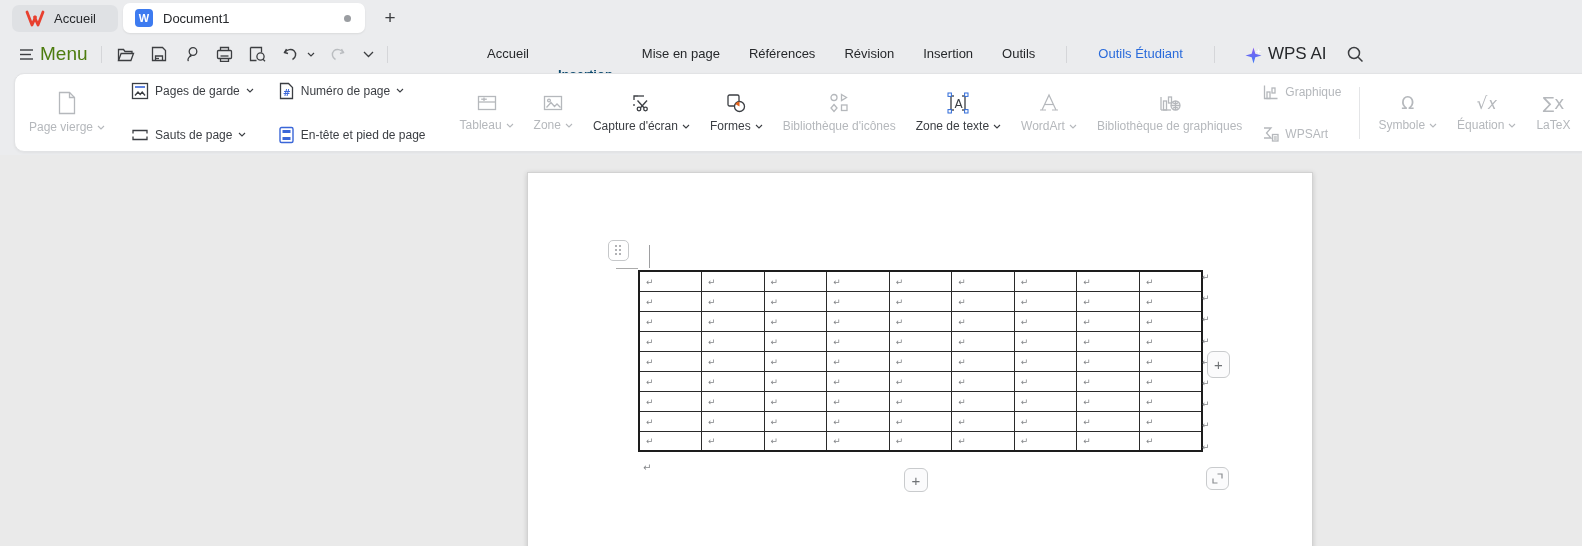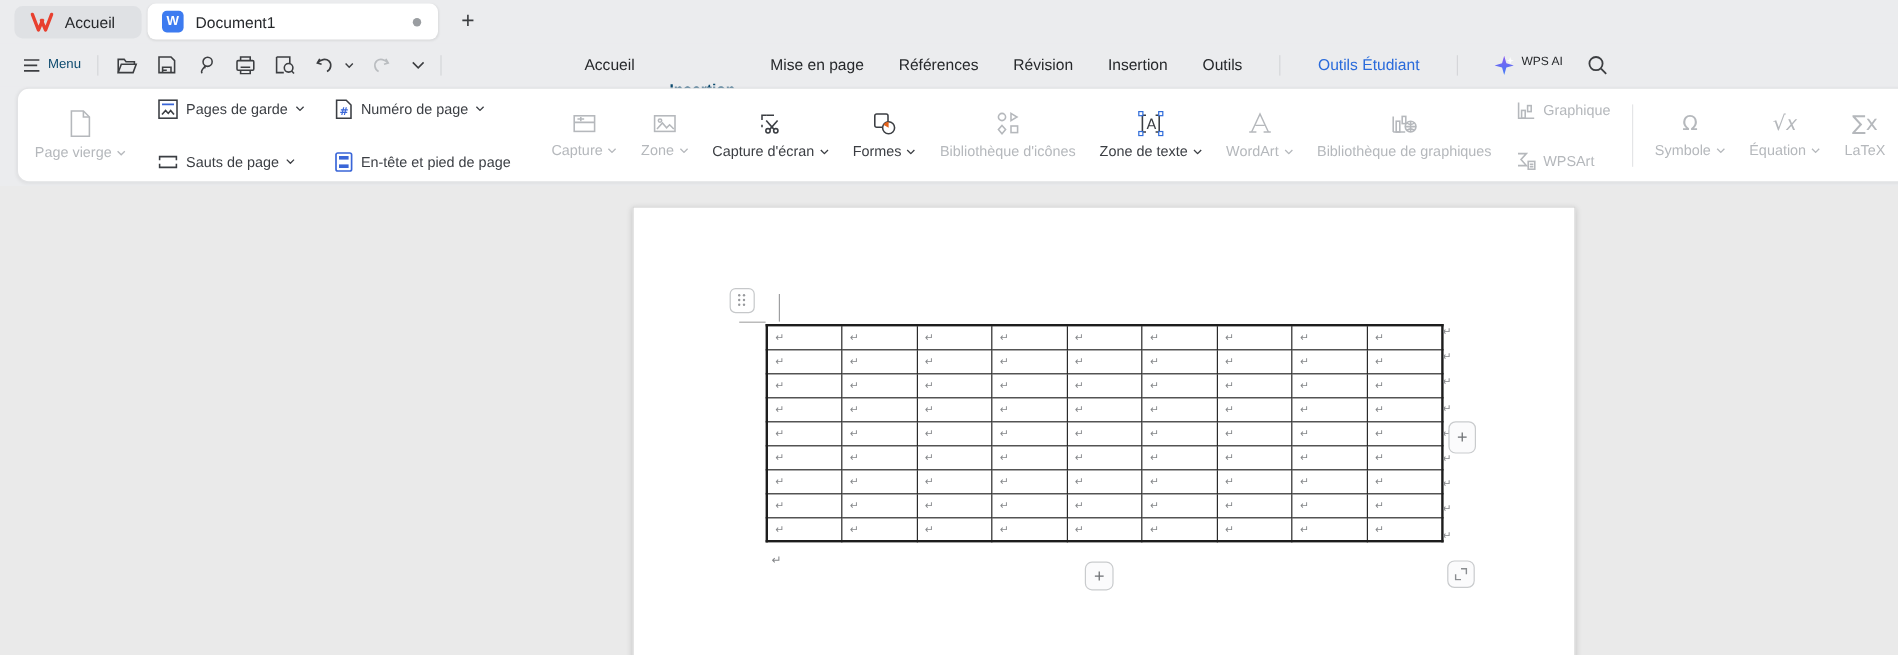--- a/index.html
+++ b/index.html
@@ -15,30 +15,30 @@
     border-radius:7px; box-shadow:0 1px 2px rgba(0,0,0,.08); display:flex; align-items:center; gap:10px; padding-left:12px; }
   .wicon { width:18px; height:18px; background:#3d7bf0; border-radius:4px; color:#fff; font-size:11px;
     font-weight:bold; display:flex; align-items:center; justify-content:center; }
   .unsaved-dot { position:absolute; right:14px; top:12px; width:7px; height:7px; border-radius:50%; background:#9a9da1; }
   .newtab { position:absolute; left:378px; top:6px; width:24px; height:24px; display:flex; align-items:center;
     justify-content:center; font-size:19px; color:#3c3e41; }
 
   
   .menubar { position:absolute; top:36px; left:0; width:100%; height:36px; background:#ebecee; }
   .menu-left { position:absolute; left:20px; top:0; height:36px; display:flex; align-items:center; gap:10px; }
-  .menu-label { font-size:11px; color:#0c4a6e; display:flex; align-items:center; gap:7px; }
+  .menu-label { font-size:19px; color:#4d7c0f; display:flex; align-items:center; gap:7px; }
   .qicons { display:flex; align-items:center; gap:11px; }
   .qbtn { width:22px; height:22px; display:flex; align-items:center; justify-content:center; }
   .vdiv { width:1px; height:17px; background:#d5d6d9; margin:0 3px; }
   .rtabs { position:absolute; left:486px; top:0; height:36px; display:flex; align-items:center; gap:27px; }
   .rtab { font-size:13px; color:#26282b; position:relative; padding:2px 1px 4px; white-space:nowrap; cursor:default; }
   .rtab.active { color:#0c4a6e; font-weight:bold;margin-top:43px; }
   .rtab.active::after { content:""; position:absolute; left:0; right:0; bottom:-6px; height:3px; border-radius:2px; background:#2a6bdb; }
   .rtab.accent { color:#2a6bdb; }
-  .ai-item { display:flex; align-items:flex-start; gap:6px; font-size:10px; color:#26282b; }
+  .ai-item { display:flex; align-items:flex-end; gap:6px; font-size:17px; color:#26282b; }
 
   
   .ribbon { position:absolute; top:73px; left:14px; width:1590px; height:79px; background:#fff;
     border:1px solid #e2e3e5; border-radius:10px; box-shadow:0 1px 3px rgba(0,0,0,.05);
     display:flex; align-items:center; padding:0 4px; }
   .ritem { display:flex; flex-direction:column; align-items:center; justify-content:center; gap:5px;
     padding:0 10px; color:#3b3e43; white-space:nowrap; }
   .ritem .lblrow { display:flex; align-items:center; gap:4px; font-size:12px; }
   .ritem.disabled { color:#b5b8bc; }
   .rcol { display:flex; flex-direction:column; justify-content:center; gap:26px; margin:0 10px; color:#3b3e43; }
@@ -279,21 +279,21 @@
   <div class="ritem disabled" style="margin-left:14px">
     <span class="icn">
       <svg width="22" height="20" viewBox="0 0 22 20" fill="none" stroke="currentColor" stroke-width="1.3">
         <rect x="2.5" y="3.5" width="17" height="13"></rect>
           <line x1="2.5" y1="9" x2="19.5" y2="9"></line>
         <line x1="8" y1="4.5" x2="8" y2="8"></line>
           <line x1="5.2" y1="6.2" x2="10.8" y2="6.2"></line>
       </svg>
     </span>
     <span class="lblrow">
-        <span>Capture</span>
+        <span>Tableau</span>
       <svg width="8" height="5" viewBox="0 0 8 5" fill="none" stroke="currentColor" stroke-width="1.1">
           <polyline points="1,1 4,4 7,1"></polyline>
         </svg>
       </span>
   </div>
 
   <div class="ritem disabled">
     <span class="icn">
       <svg width="22" height="20" viewBox="0 0 22 20" fill="none" stroke="currentColor" stroke-width="1.3">
         <rect x="2.5" y="3.5" width="17" height="13"></rect>

